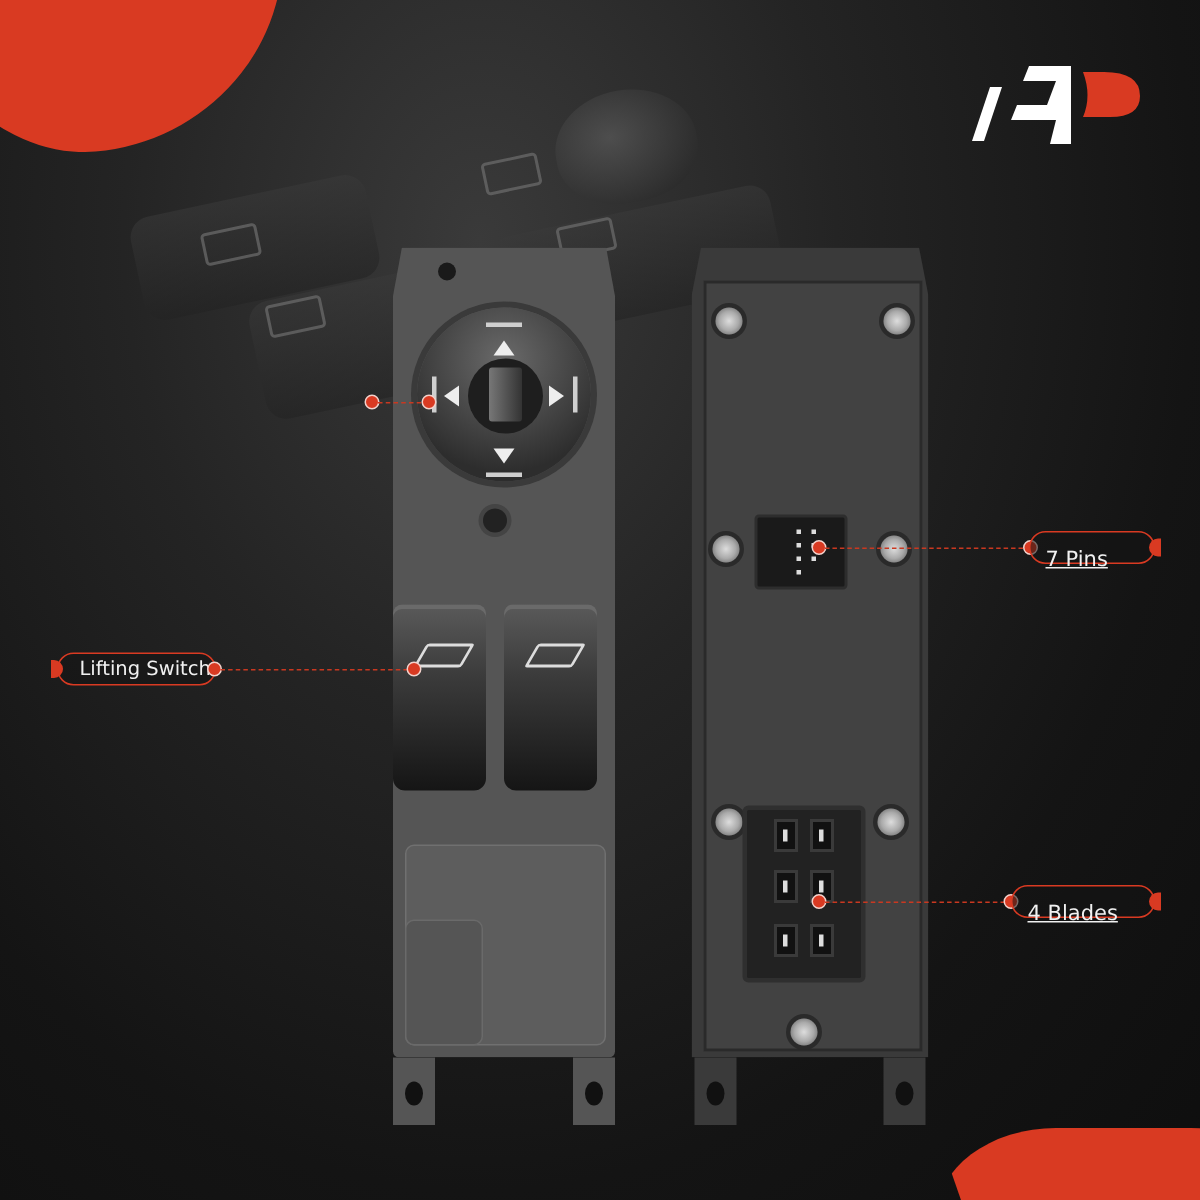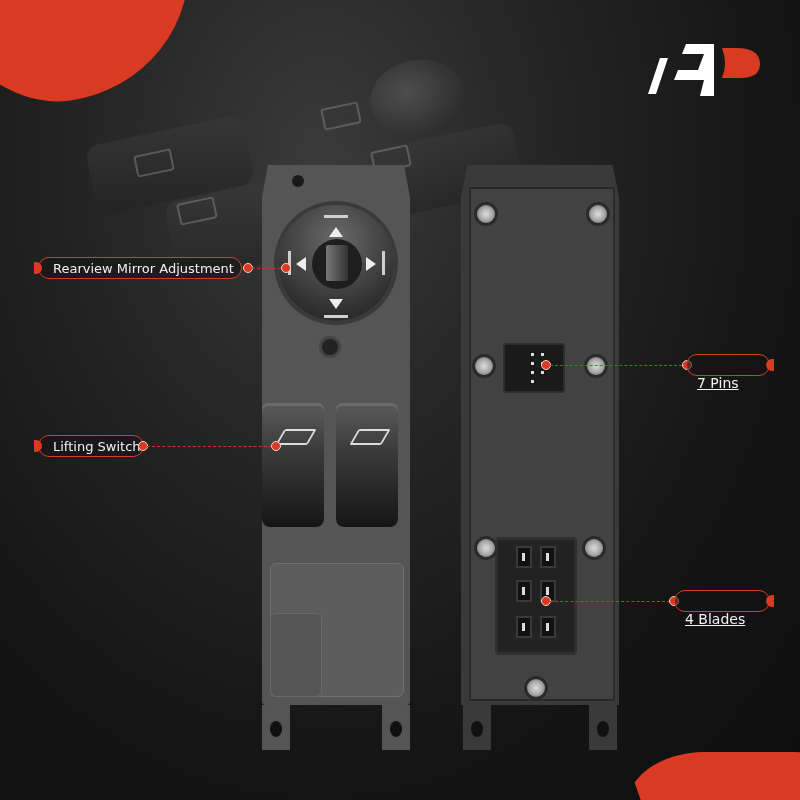--- a/index.html
+++ b/index.html
@@ -42,21 +42,21 @@
   .screw{position:absolute;width:18px;height:18px;border-radius:50%;background:radial-gradient(circle,#ddd 0%,#aaa 50%,#555 100%);box-shadow:0 0 0 3px #2a2a2a;}
   #back .conn7{position:absolute;left:42px;top:178px;width:58px;height:46px;background:#1a1a1a;border:2px solid #2d2d2d;border-radius:3px;}
   .pin{position:absolute;width:3px;height:3px;background:#ddd;}
   #back .conn6{position:absolute;left:34px;top:372px;width:76px;height:112px;background:#222;border:3px solid #2f2f2f;border-radius:4px;}
   .blade{position:absolute;width:12px;height:18px;background:#111;border:2px solid #3a3a3a;}
   .blade::after{content:"";position:absolute;left:4px;top:5px;width:3px;height:8px;background:#ddd;}
   #back .foot{position:absolute;top:540px;width:28px;height:45px;background:#3a3a3a;}
   #back .foot-hole{position:absolute;top:556px;width:12px;height:16px;border-radius:50%;background:#111;}
   
   .callout{position:absolute;height:22px;border:1.5px solid #d93a22;border-radius:12px;background:rgba(20,20,20,.55);color:#f1f1f1;font-family:"DejaVu Sans",sans-serif;font-size:13px;line-height:21px;white-space:nowrap;padding:0 10px 0 14px;box-sizing:border-box;}
-  .callout.right{padding:18px 14px 0 10px;font-size:14px;text-decoration:underline;}
+  .callout.right{padding:8px 14px 0 10px;font-size:14px;text-decoration:underline;}
   .cap{position:absolute;top:4px;width:8px;height:12px;background:#d93a22;}
   .callout.left .cap{left:-5px;border-radius:0 6px 6px 0;}
   .callout.right .cap{right:-5px;border-radius:6px 0 0 6px;}
   .dot{position:absolute;width:10px;height:10px;border-radius:50%;background:#d93a22;border:1.5px solid #f3d2cc;box-sizing:border-box;}
   .line{position:absolute;height:0;border-top:1.5px dashed #c93820;}
 </style>
 </head>
 <body>
 
 <div id="stage">
@@ -135,24 +135,20 @@
         <div class="blade" style="left:42px;top:40px;"></div>
       <div class="blade" style="left:18px;top:76px;"></div>
         <div class="blade" style="left:42px;top:76px;"></div>
     </div>
     <div class="foot" style="left:2px;"></div>
     <div class="foot" style="left:128px;"></div>
     <div class="foot-hole" style="left:10px;"></div>
     <div class="foot-hole" style="left:136px;"></div>
   </div>
 
-  <div class="callout left" style="left:38px;top:257px;width:204px;">
-    <span class="cap"></span>
-    <span>Rearview Mirror Adjustment</span>
-  </div>
   <div class="dot" style="left:243px;top:263px;"></div>
   <div class="line" style="left:252px;top:268px;width:34px;"></div>
   <div class="dot" style="left:281px;top:263px;"></div>
 
   <div class="callout left" style="left:38px;top:435px;width:106px;">
     <span class="cap"></span>
     <span>Lifting Switch</span>
   </div>
   <div class="dot" style="left:138px;top:441px;"></div>
   <div class="line" style="left:147px;top:446px;width:130px;"></div>

